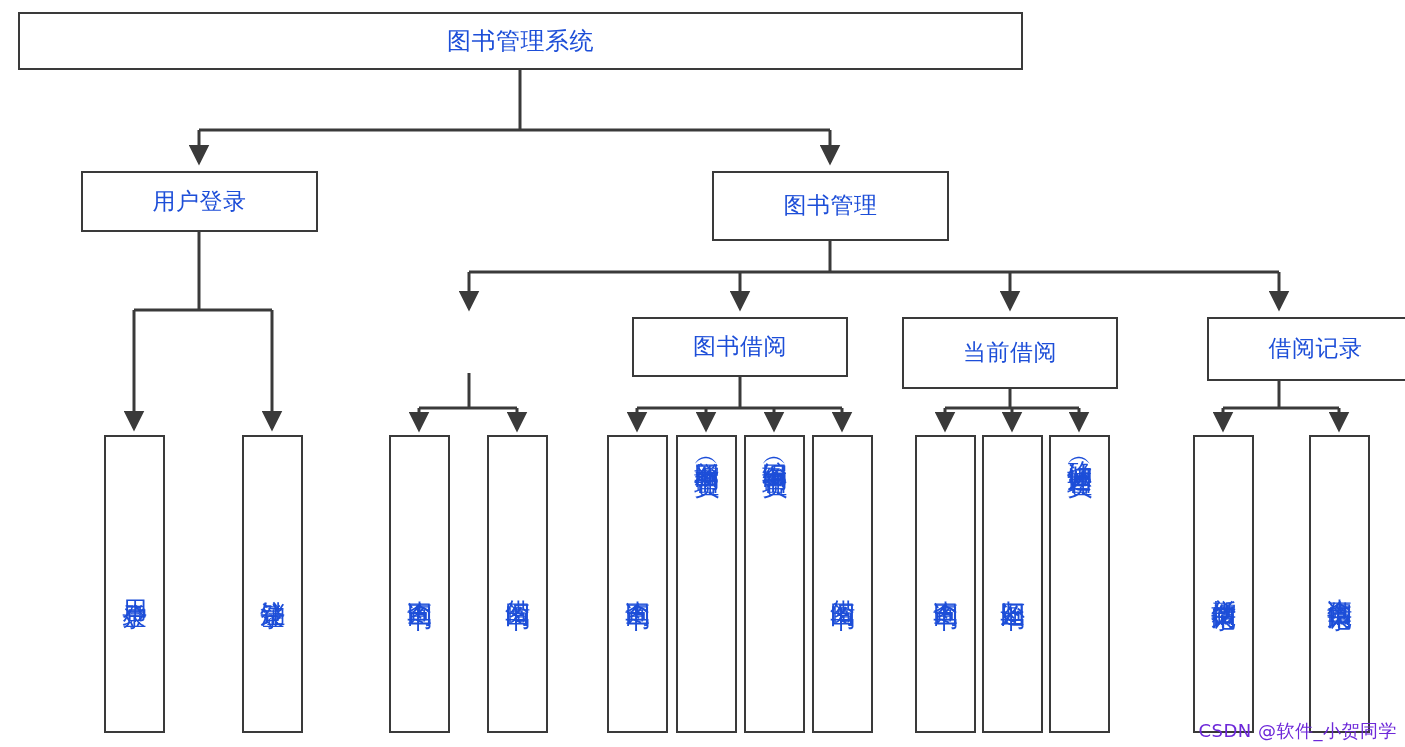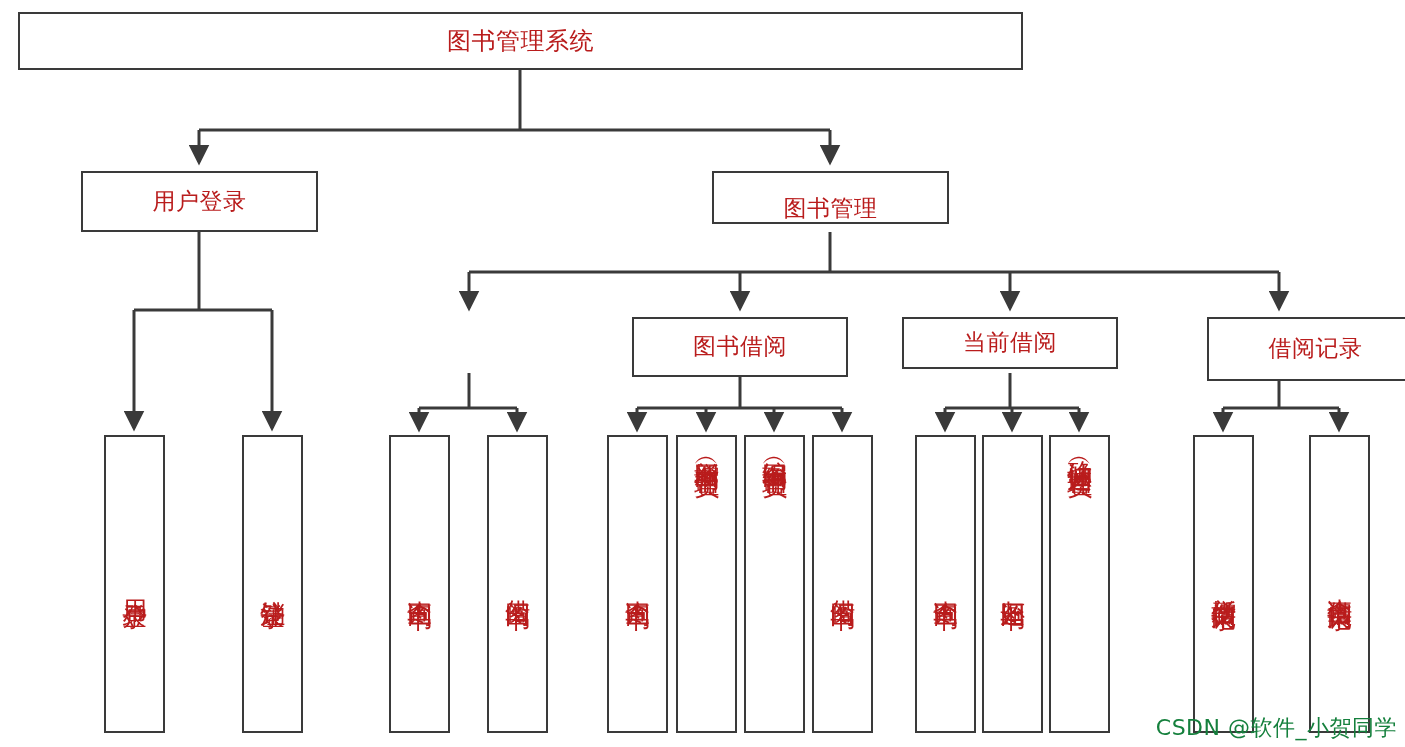--- a/index.html
+++ b/index.html
@@ -27,21 +27,21 @@
     pointer-events: none;
   }
   .node {
     position: absolute;
     box-sizing: border-box;
     background: #ffffff;
     border: 2px solid #3a3a3a;
     display: flex;
     align-items: center;
     justify-content: center;
-    color: #b91c1c;
+    color: #1d4ed8;
   }
   .node .node-label {
     display: block;
     text-align: center;
     line-height: 1.18;
     letter-spacing: 0.5px;
   }
   .node.horizontal .node-label {
     writing-mode: horizontal-tb;
     font-size: 23px;
@@ -63,22 +63,22 @@
     max-height: 100%;
   }
   .node.vertical.centered {
     align-items: center;
     padding-top: 0;
   }
   #watermark {
     position: absolute;
     right: 8px;
     bottom: 4px;
-    font-size: 22px;
-    color: #15803d;
+    font-size: 18px;
+    color: #6d28d9;
     letter-spacing: 0.5px;
     white-space: nowrap;
     user-select: none;
   }
 </style>
 </head>
 <body>
 
 <div id="diagram-root">
 
@@ -137,30 +137,30 @@
   </svg>
 
   <div class="node horizontal root" style="left:18px; top:12px; width:1005px; height:58px;">
     <span class="node-label">图书管理系统</span>
   </div>
 
   <div class="node horizontal" style="left:81px; top:171px; width:237px; height:61px;">
     <span class="node-label">用户登录</span>
   </div>
 
-  <div class="node horizontal" style="left:712px; top:171px; width:237px; height:53px;align-items:flex-end;">
+  <div class="node horizontal" style="left:712px; top:171px; width:237px; height:70px;">
     <span class="node-label">图书管理</span>
   </div>
 
 
   <div class="node horizontal" style="left:632px; top:317px; width:216px; height:60px;">
     <span class="node-label">图书借阅</span>
   </div>
 
-  <div class="node horizontal" style="left:902px; top:317px; width:216px; height:52px;">
+  <div class="node horizontal" style="left:902px; top:317px; width:216px; height:72px;">
     <span class="node-label">当前借阅</span>
   </div>
 
   <div class="node horizontal" style="left:1171px; top:317px; width:217px; height:64px;margin-left:36px;">
     <span class="node-label">借阅记录</span>
   </div>
 
   <div class="node vertical centered" style="left:104px; top:435px; width:61px; height:298px;">
     <span class="node-label">用户登录</span>
   </div>

